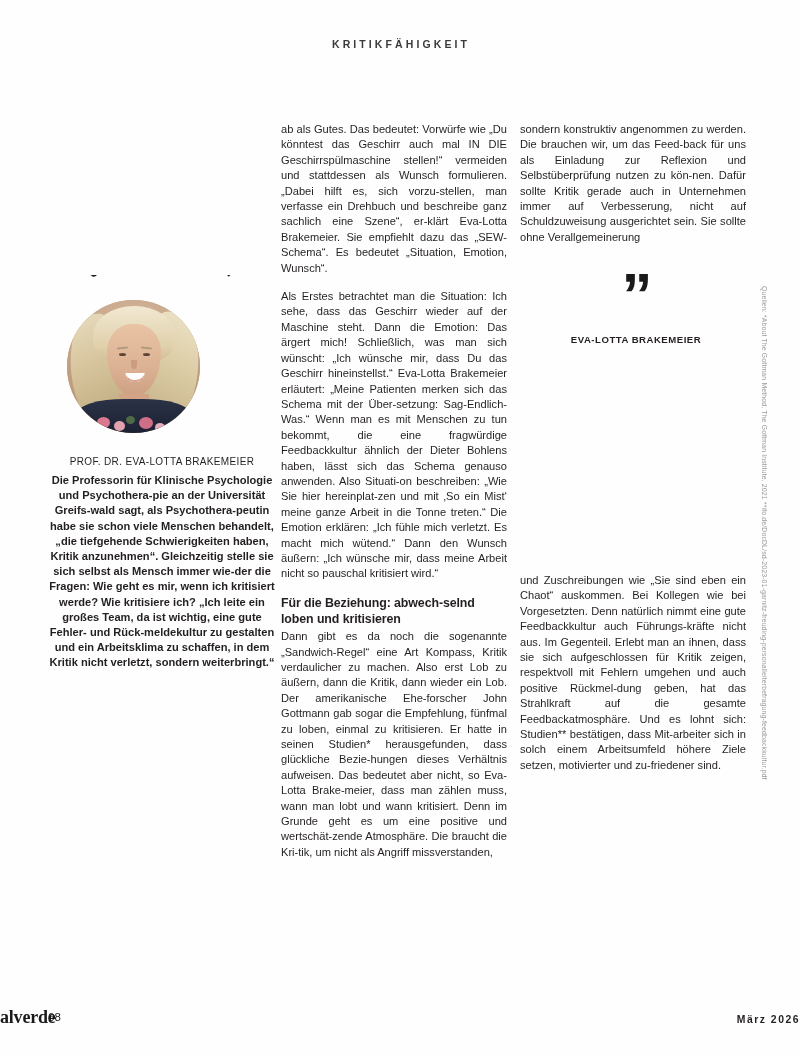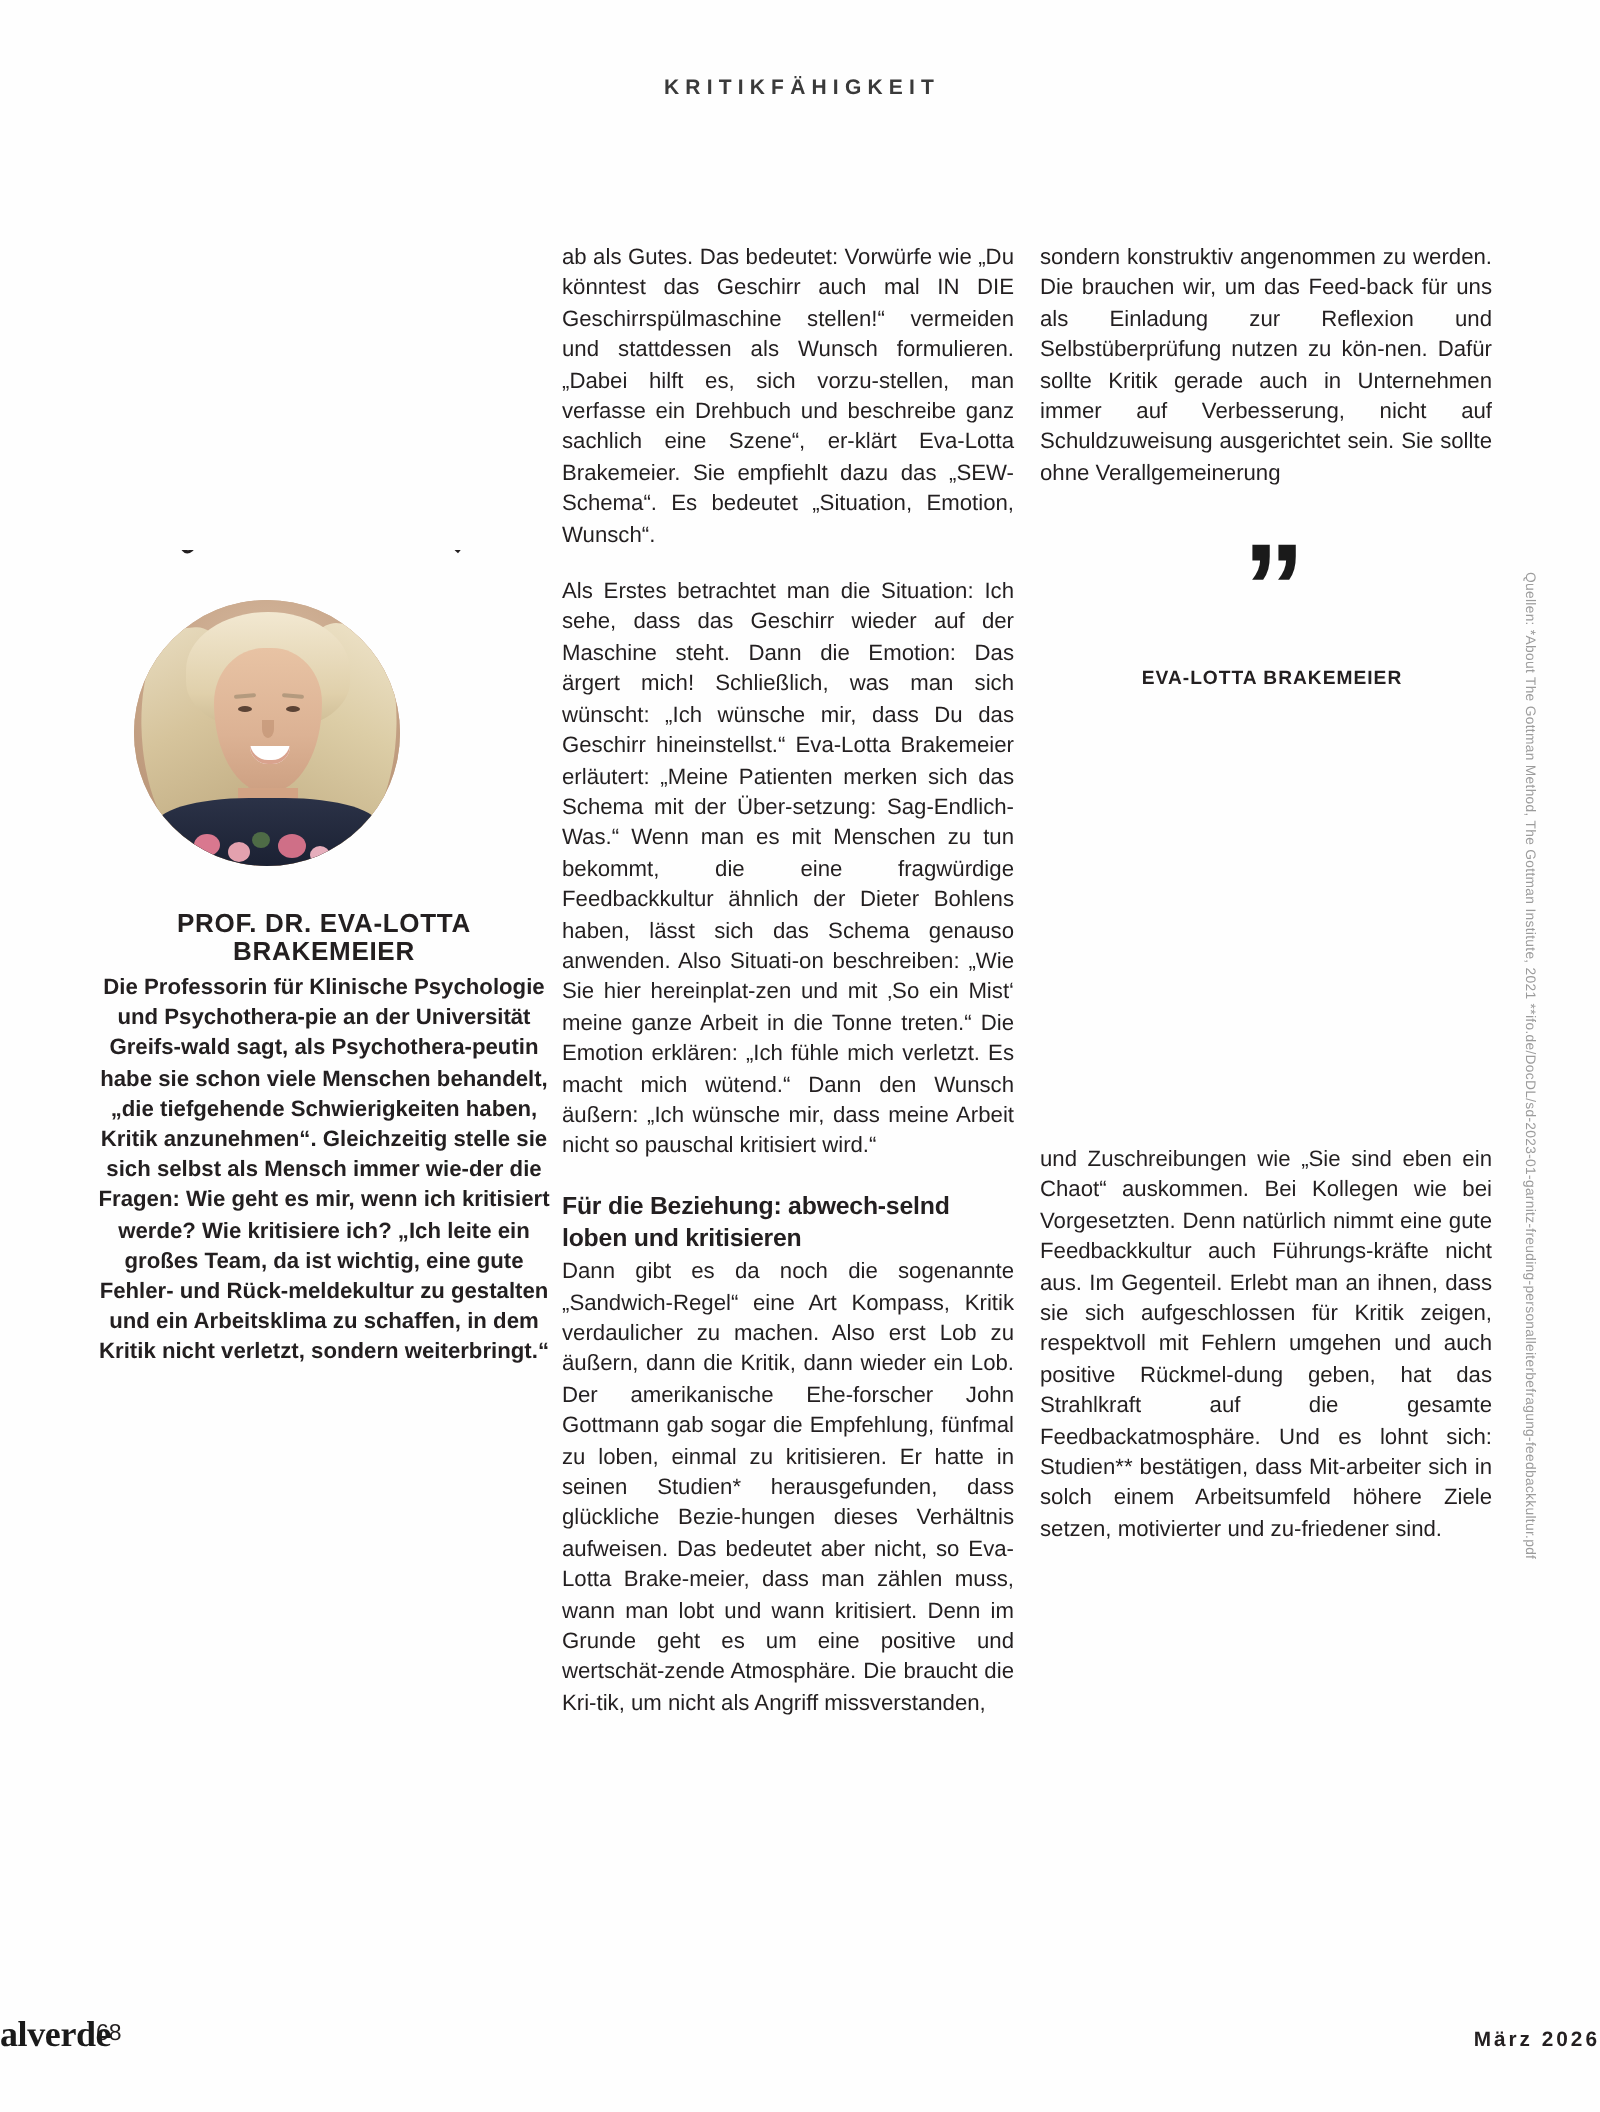--- a/index.html
+++ b/index.html
@@ -165,22 +165,22 @@
   }
   .p-f1 { left: 30px; bottom: 5px; width: 13px; height: 11px; background: #d9788f; }
   .p-f2 { left: 47px; bottom: 2px; width: 11px; height: 10px; background: #e3a1ae; }
   .p-f3 { left: 72px; bottom: 4px; width: 14px; height: 12px; background: #cf6f87; }
   .p-f4 { left: 88px; bottom: 1px; width: 10px; height: 9px; background: #e6aebc; }
   .p-f5 { left: 59px; bottom: 9px; width: 9px; height: 8px; background: #4e6b46; }
   .p-f6 { left: 20px; bottom: 1px; width: 9px; height: 8px; background: #4e6b46; }
 
   .expert-name {
     margin-top: 10px;
-    font-size: 13px;
-    font-weight: 700;
+    font-size: 10px;
+    font-weight: 400;
     line-height: 14px;
     letter-spacing: 0.35px;
     color: #231f20;
   }
   .expert-role {
     margin-top: 3px;
     font-size: 10.4px;
     line-height: 13.6px;
     color: #6d6d6d;
   }

